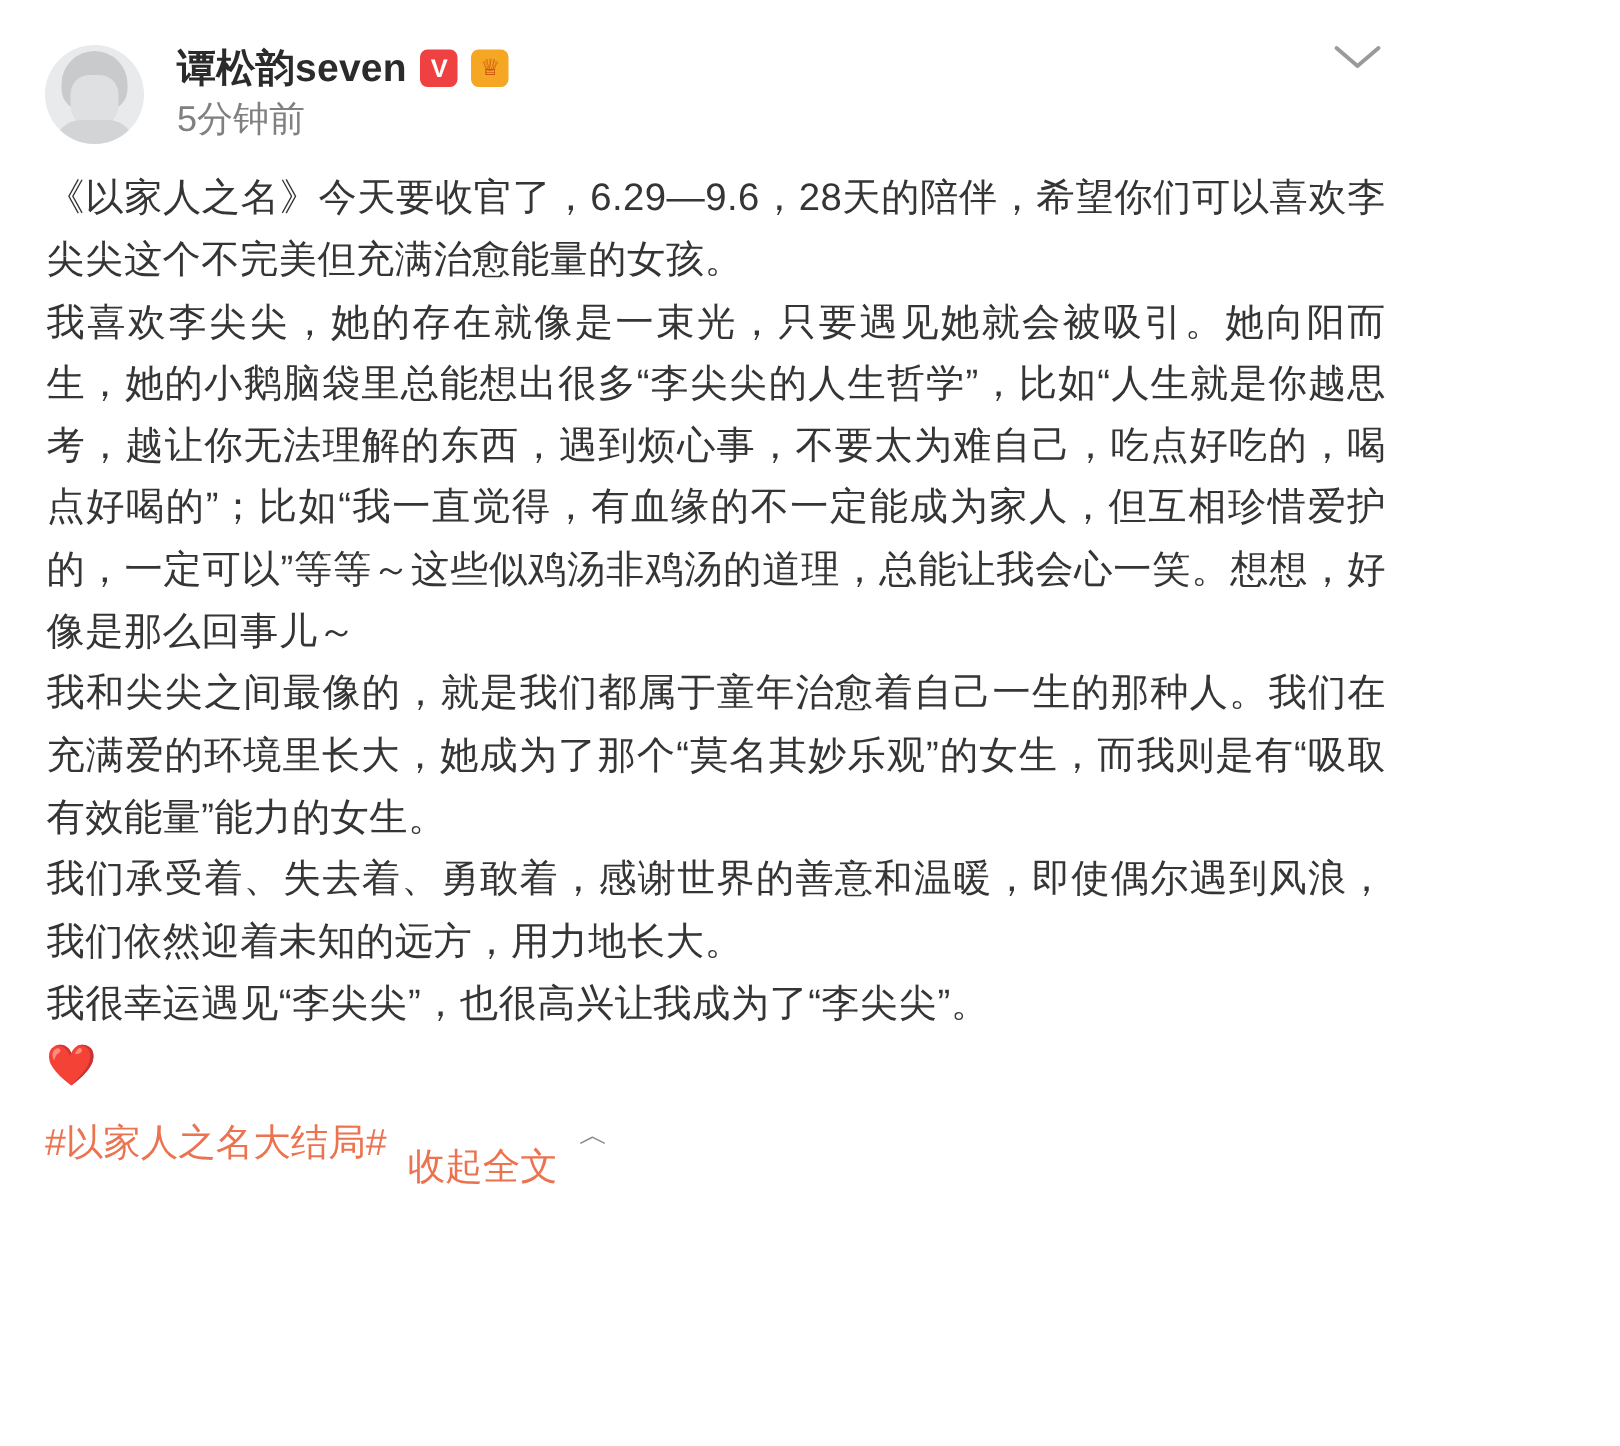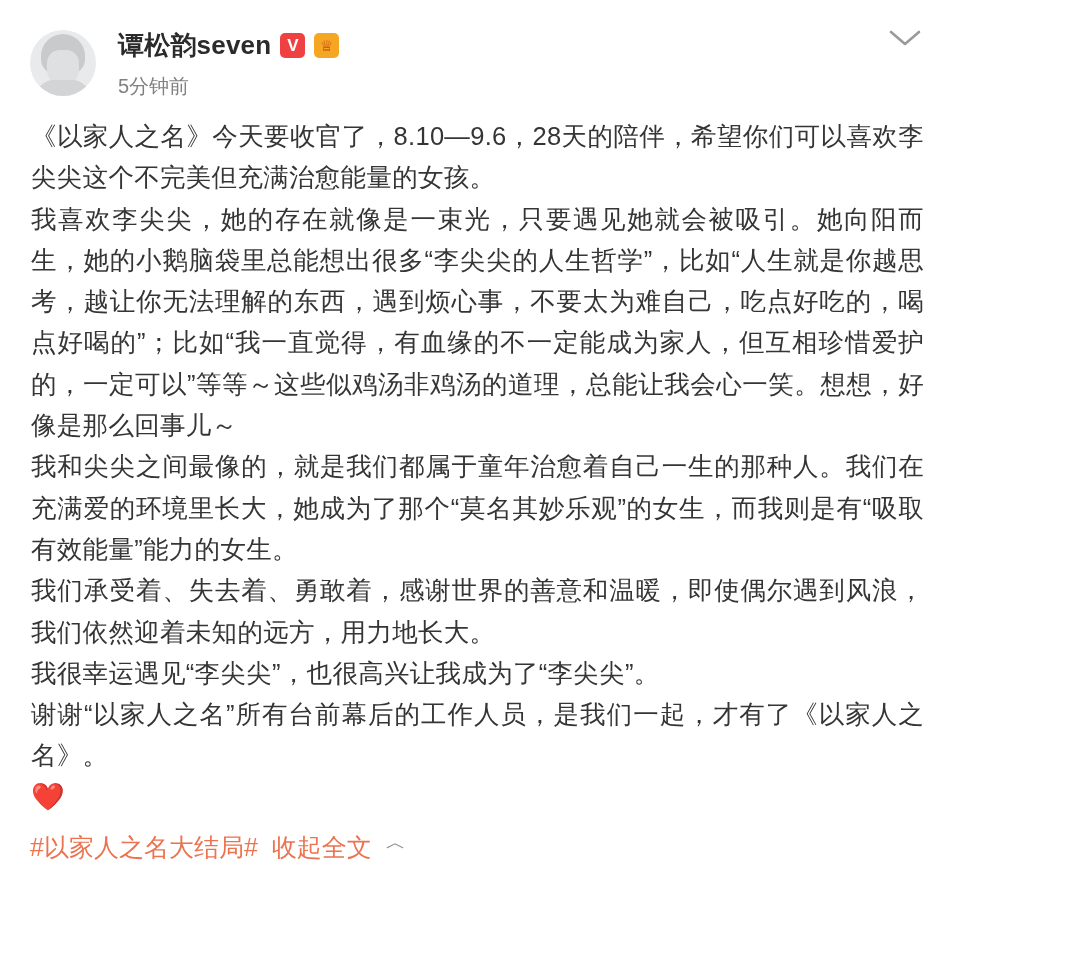--- a/index.html
+++ b/index.html
@@ -96,22 +96,21 @@
     justify-content: center;
     width: 25px;
     height: 25px;
     border-radius: 5px;
     background: #f5a623;
     color: #c2410c;
     font-size: 15px;
     line-height: 1;
   }
   .timestamp {
-    margin-top: 10px;
-    font-size: 20px;
+    font-size: 24px;
     color: #808080;
   }
   .chevron {
     position: absolute;
     top: 28px;
     right: 30px;
     width: 34px;
     height: 20px;
     cursor: pointer;
   }
@@ -141,20 +140,21 @@
     gap: 14px;
     font-size: 25px;
   }
   .topic {
     color: #eb7350;
     cursor: pointer;
   }
   .collapse {
     color: #eb7350;
     cursor: pointer;
+    margin-top: 16px;
   }
   .collapse-arrow {
     color: #8a8a8a;
     font-size: 20px;
     transform: translateY(-2px);
     cursor: pointer;
   }
 </style>
 </head>
 <body>
@@ -177,26 +177,25 @@
     </div>
   </div>
 
   <div class="chevron">
     <svg width="34" height="20" viewBox="0 0 34 20" fill="none">
       <path d="M3 4 L17 16 L31 4" stroke="#9a9a9a" stroke-width="2.6" fill="none" stroke-linecap="round" stroke-linejoin="round"></path>
     </svg>
   </div>
 
   <div class="content">
-    <p>《以家人之名》今天要收官了，8.10—9.6，28天的陪伴，希望你们可以喜欢李尖尖这个不完美但充满治愈能量的女孩。</p>
+    <p>《以家人之名》今天要收官了，6.29—9.6，28天的陪伴，希望你们可以喜欢李尖尖这个不完美但充满治愈能量的女孩。</p>
     <p>我喜欢李尖尖，她的存在就像是一束光，只要遇见她就会被吸引。她向阳而生，她的小鹅脑袋里总能想出很多“李尖尖的人生哲学”，比如“人生就是你越思考，越让你无法理解的东西，遇到烦心事，不要太为难自己，吃点好吃的，喝点好喝的”；比如“我一直觉得，有血缘的不一定能成为家人，但互相珍惜爱护的，一定可以”等等～这些似鸡汤非鸡汤的道理，总能让我会心一笑。想想，好像是那么回事儿～</p>
     <p>我和尖尖之间最像的，就是我们都属于童年治愈着自己一生的那种人。我们在充满爱的环境里长大，她成为了那个“莫名其妙乐观”的女生，而我则是有“吸取有效能量”能力的女生。</p>
     <p>我们承受着、失去着、勇敢着，感谢世界的善意和温暖，即使偶尔遇到风浪，我们依然迎着未知的远方，用力地长大。</p>
     <p>我很幸运遇见“李尖尖”，也很高兴让我成为了“李尖尖”。</p>
-    <p>谢谢“以家人之名”所有台前幕后的工作人员，是我们一起，才有了《以家人之名》。</p>
     <p class="heart">❤️</p>
   </div>
 
   <div class="footer">
     <span class="topic">#以家人之名大结局#</span>
     <span class="collapse">收起全文</span>
     <span class="collapse-arrow">︿</span>
   </div>
 
 </div>

